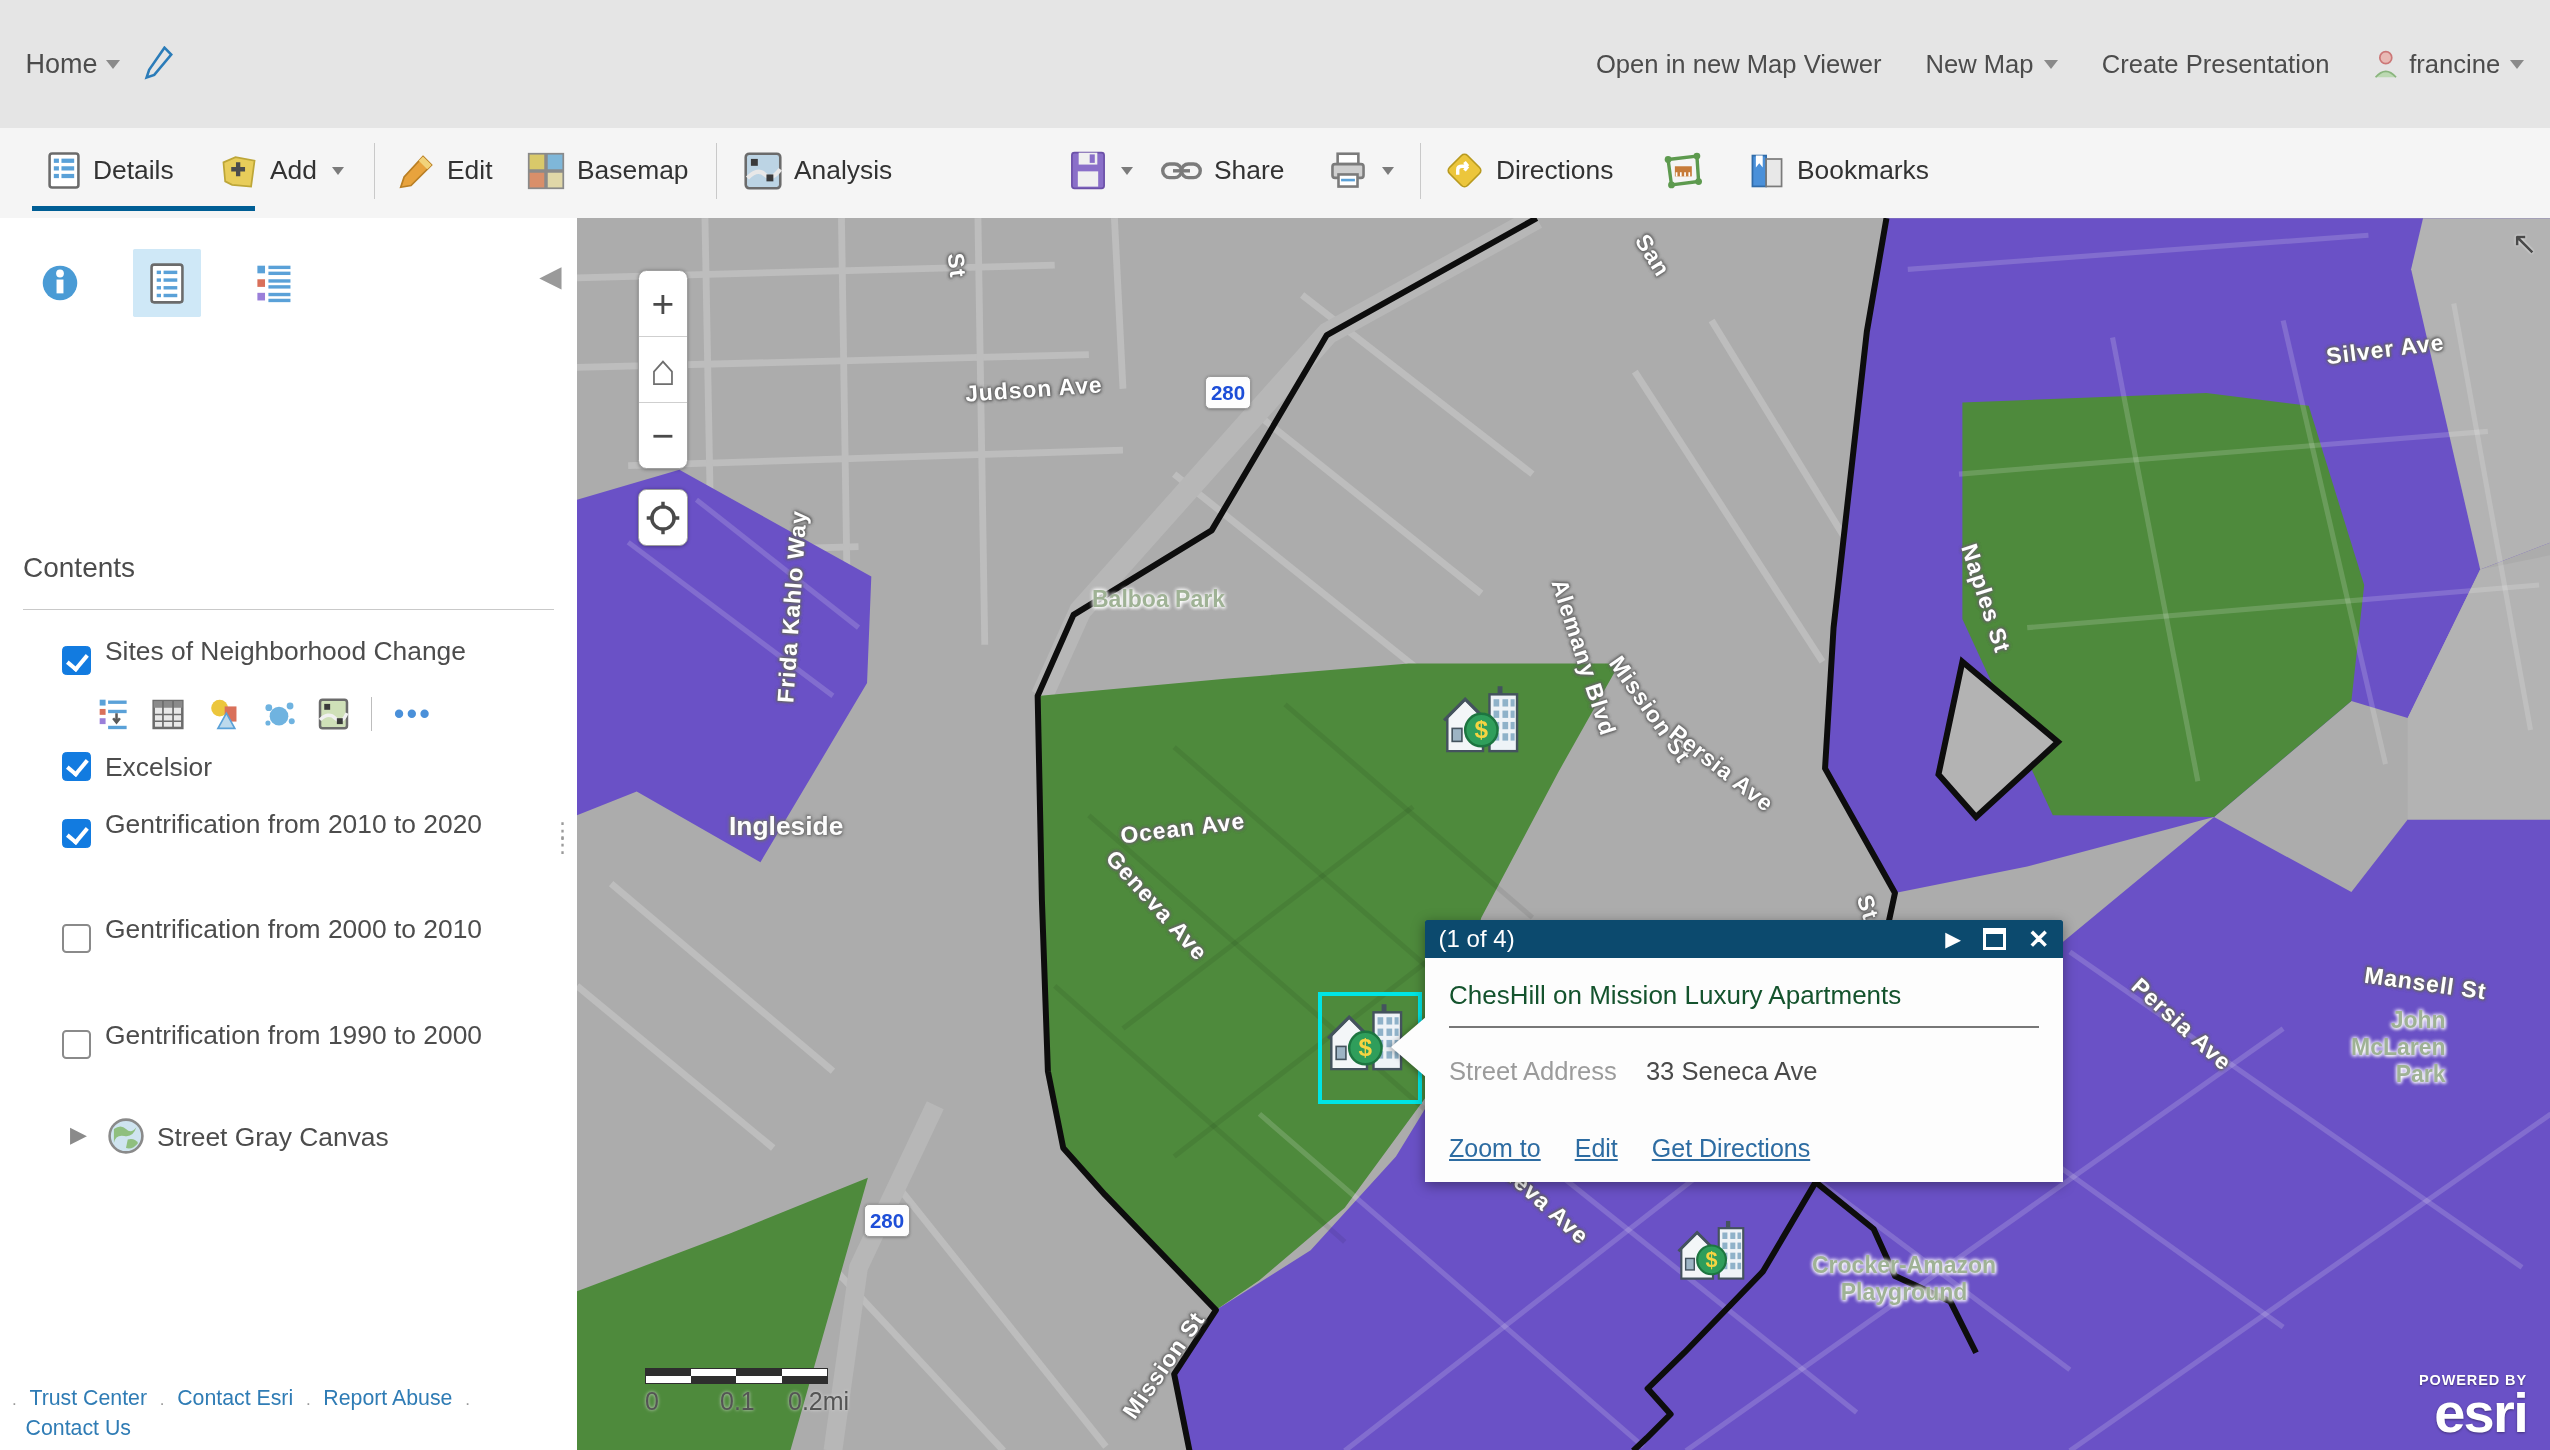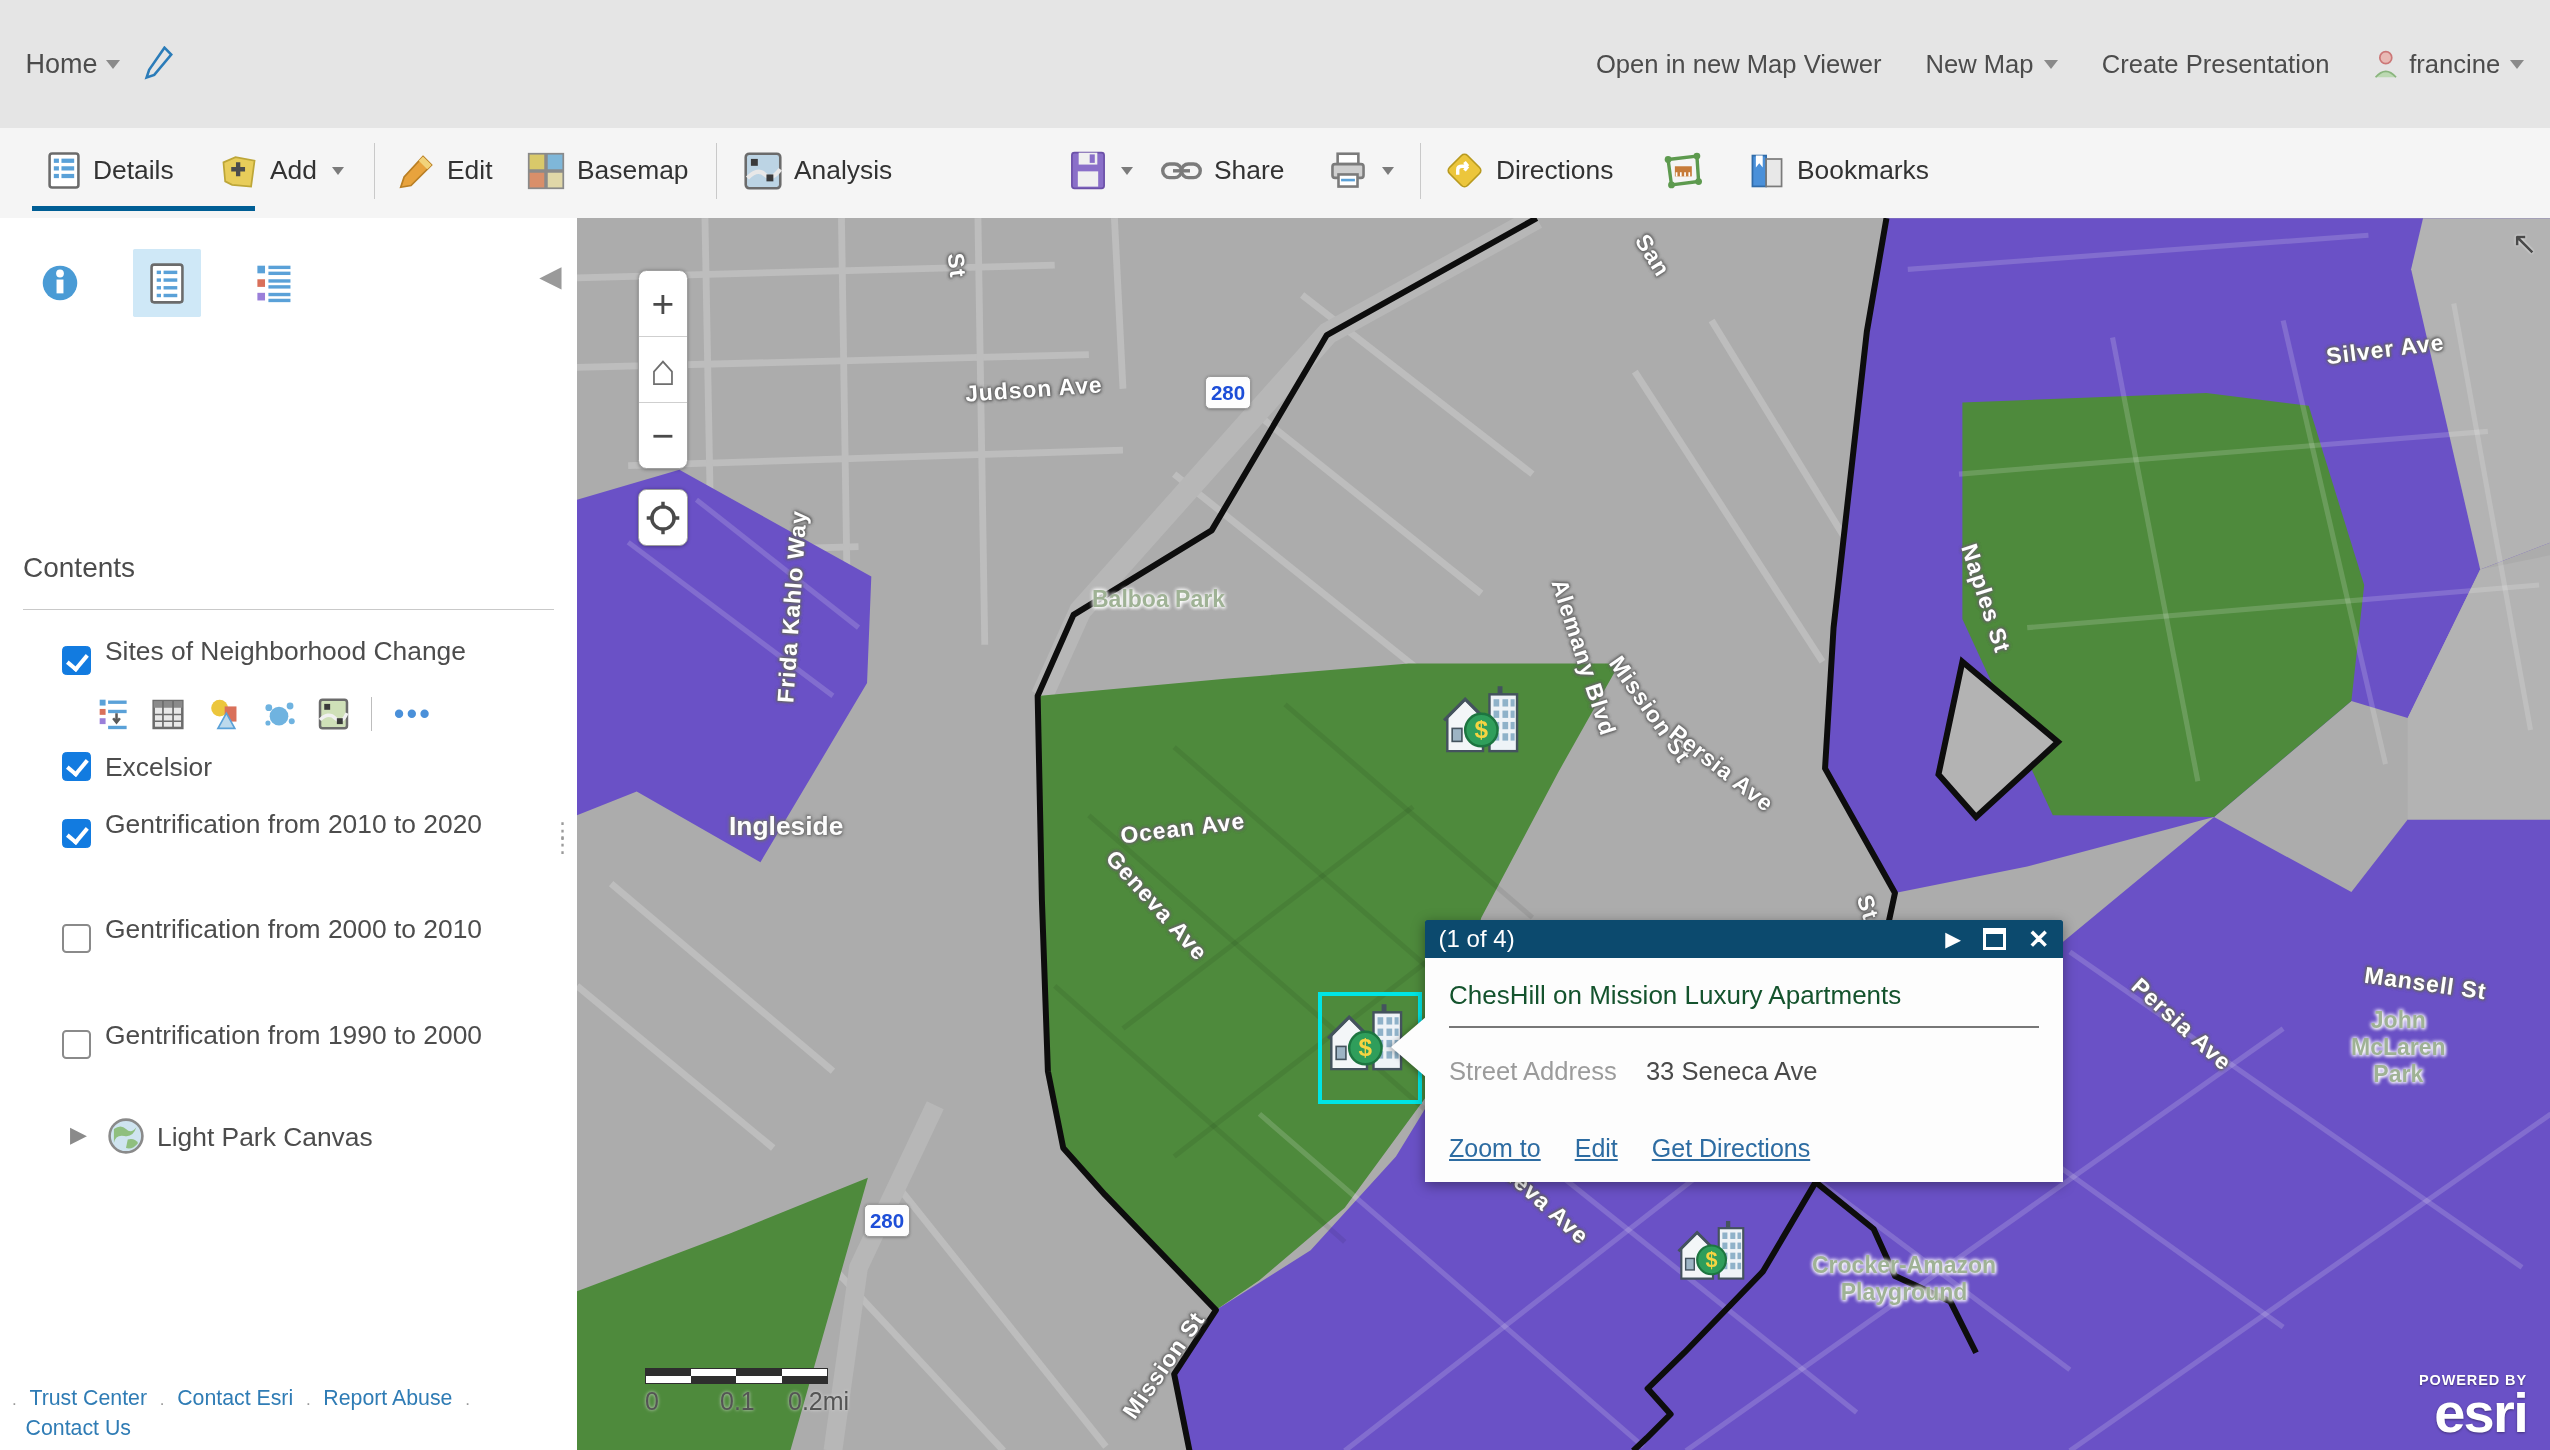--- a/index.html
+++ b/index.html
@@ -53,21 +53,21 @@
   #side-footer a{color:#2f7cb5;text-decoration:none;margin:0 6.8px;cursor:pointer;}
   #side-footer .dot{color:#9a9a9a;font-size:17px;}
 
   
   #map{position:absolute;left:577px;top:218px;width:1974px;height:1233px;background:#acacac;overflow:hidden;}
   #map svg.base{position:absolute;left:0;top:0;}
   .map-label{position:absolute;white-space:pre;font-weight:bold;transform-origin:center center;pointer-events:none;}
   .lbl-street{color:#fff;font-size:23px;text-shadow:0 0 3.4px #6e6e6e,0 0 3.4px #6e6e6e,0.9px 0.9px 2.6px #5a5a5a,-0.9px -0.9px 2.6px #5a5a5a;letter-spacing:0.9px;}
   .lbl-place{color:#fdfdfd;font-size:26.4px;text-shadow:0 0 4.3px #7a7a7a,0.9px 0.9px 2.6px #666,-0.9px -0.9px 2.6px #666;}
   .lbl-park{color:#9fb295;font-size:23px;text-shadow:0 0 4.3px #fff,0 0 4.3px #fff,0.9px 0.9px 3.4px #fff;text-align:center;line-height:27px;}
-  .lbl-park.right{}
+  .lbl-park.right{text-align:right;}
   .shield{position:absolute;width:44px;height:31px;background:#fdfdfd;border:1.7px solid #9a9a9a;border-radius:5.1px;color:#1d4ed8;font-size:20.5px;display:flex;align-items:center;justify-content:center;font-weight:bold;box-shadow:0 0.9px 2.6px rgba(0,0,0,.25);}
 
   
   #zoomstack{position:absolute;left:61px;top:52px;width:48px;background:#fff;border:1.7px solid #9e9e9e;border-radius:8.5px;box-shadow:0 0.9px 3.4px rgba(0,0,0,.3);}
   .zbtn{height:65px;display:flex;align-items:center;justify-content:center;font-size:39px;color:#4a4a4a;cursor:pointer;}
   .zbtn + .zbtn{border-top:1.7px solid #cfcfcf;}
   #locatebtn{position:absolute;left:61px;top:271px;width:48px;height:55px;background:#fff;border:1.7px solid #9e9e9e;border-radius:8.5px;display:flex;align-items:center;justify-content:center;cursor:pointer;box-shadow:0 0.9px 3.4px rgba(0,0,0,.3);}
   #map-corner-arrow{position:absolute;right:13.6px;top:6.8px;font-size:31px;color:#4a4a4a;cursor:pointer;text-shadow:0 0 2.6px #fff;}
 
   
@@ -368,21 +368,21 @@
     <span class="layer-label">Gentrification from 1990 to 2000</span>
   </div>
 
   <div class="layer-row" style="top:902px;height:43px;">
     <span style="position:absolute;left:70px;top:1.7px;color:#8a8a8a;font-size:22px;cursor:pointer;">▶</span>
     <svg style="position:absolute;left:107px;top:-3.4px;" width="38" height="38" viewBox="0 0 44 44">
         <circle cx="22" cy="22" r="19" fill="#cfe4f0" stroke="#8a8a8a" stroke-width="3"></circle>
         <path d="M8 14 Q16 8 22 14 T34 12 Q30 24 20 22 T8 30 Z" fill="#8fbf7f"></path>
         <path d="M24 26 Q32 24 36 30 Q30 38 22 36 Z" fill="#8fbf7f"></path>
       </svg>
-    <span class="layer-label" style="left:157px;">Light Park Canvas</span>
+    <span class="layer-label" style="left:157px;">Street Gray Canvas</span>
   </div>
 
   <div id="grip">⋮<br>⋮</div>
 
   <div id="side-footer">
     <span class="dot">.</span>
     <a>Trust Center</a>
     <span class="dot">.</span>
     <a>Contact Esri</a>
     <span class="dot">.</span>

